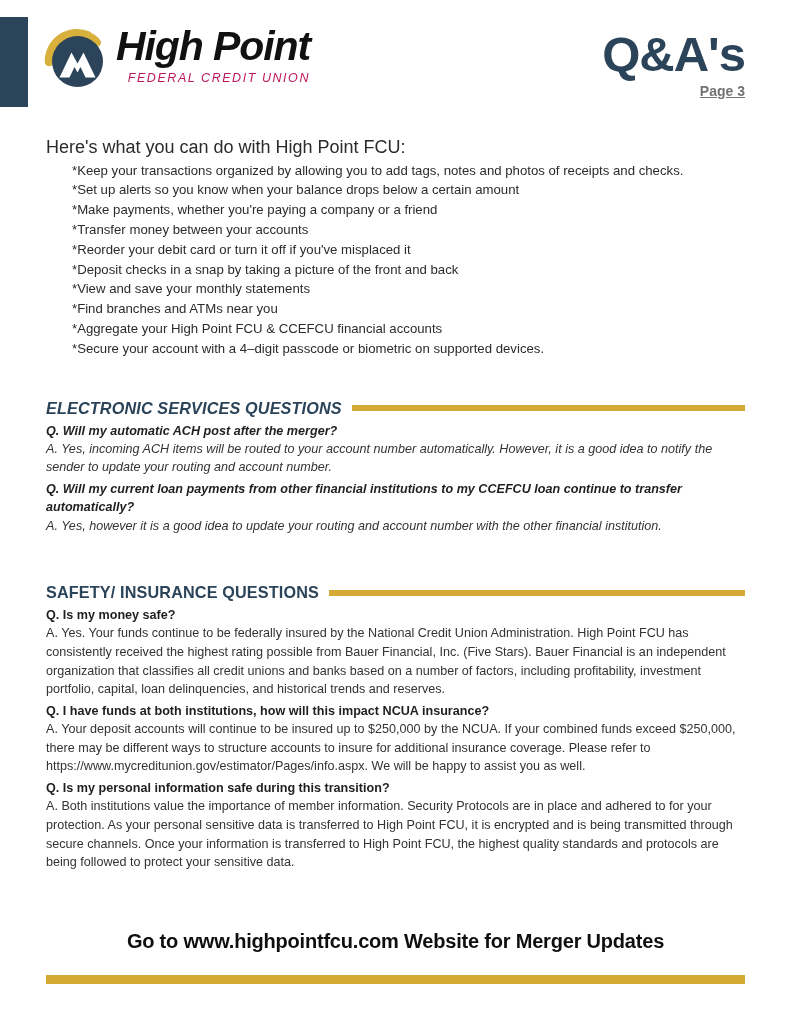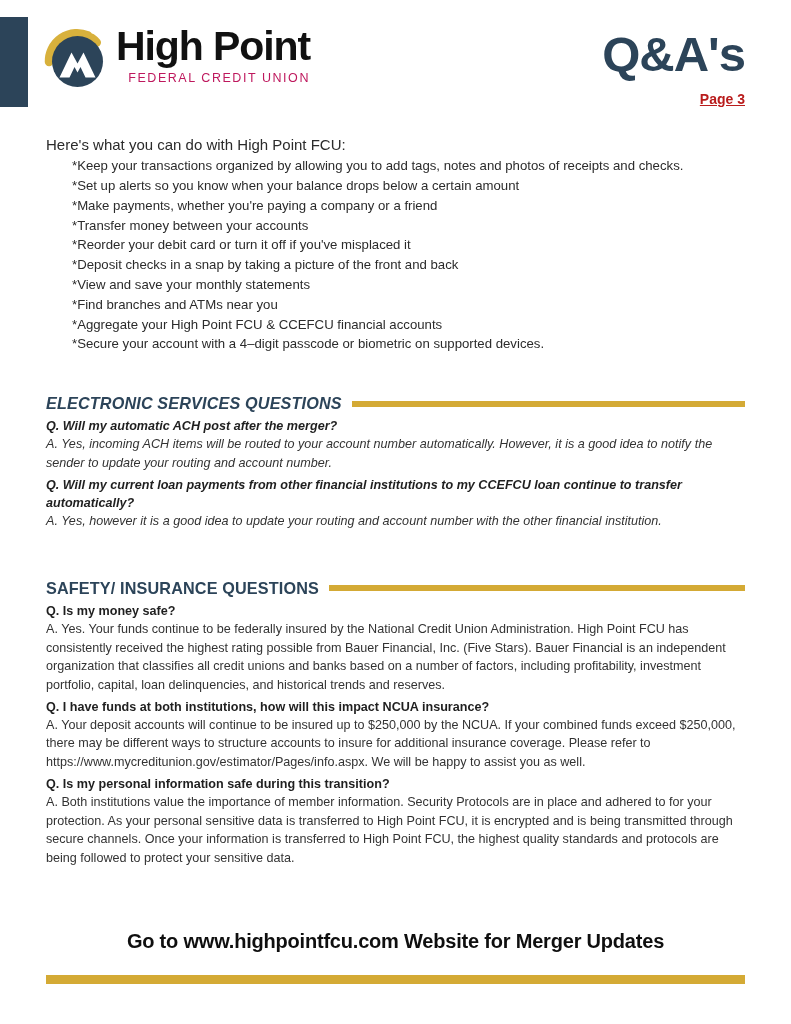--- a/index.html
+++ b/index.html
@@ -28,20 +28,21 @@
     width: 28px;
     height: 90px;
     background: #2c4459;
   }
   .logo-block {
     position: absolute;
     left: 44px;
     top: 24px;
     display: flex;
     align-items: flex-start;
+    font-style: italic;
   }
   .logo-mark {
     width: 66px;
     height: 66px;
     flex: 0 0 auto;
     margin-top: 2px;
   }
   .logo-text-block {
     margin-left: 6px;
     display: flex;
@@ -70,36 +71,36 @@
     text-align: right;
   }
   .qa-title {
     font-size: 49px;
     font-weight: bold;
     color: #2c4459;
     letter-spacing: -1px;
     line-height: 1;
   }
   .qa-page {
-    margin-top: 12px;
+    margin-top: 4px;
     font-size: 14px;
     font-weight: bold;
-    color: #b91c1c;
+    color: #737373;
     text-decoration: underline;
   }
 
   
   .content {
     position: absolute;
     left: 46px;
     top: 134px;
     width: 699px;
   }
   .intro-line {
-    font-size: 15px;
+    font-size: 18px;
     line-height: 1.48;
   }
   .feature-list {
     list-style: none;
     margin: 0;
     padding: 0 0 0 26px;
   }
   .feature-list li {
     font-size: 13.2px;
     line-height: 1.50;

